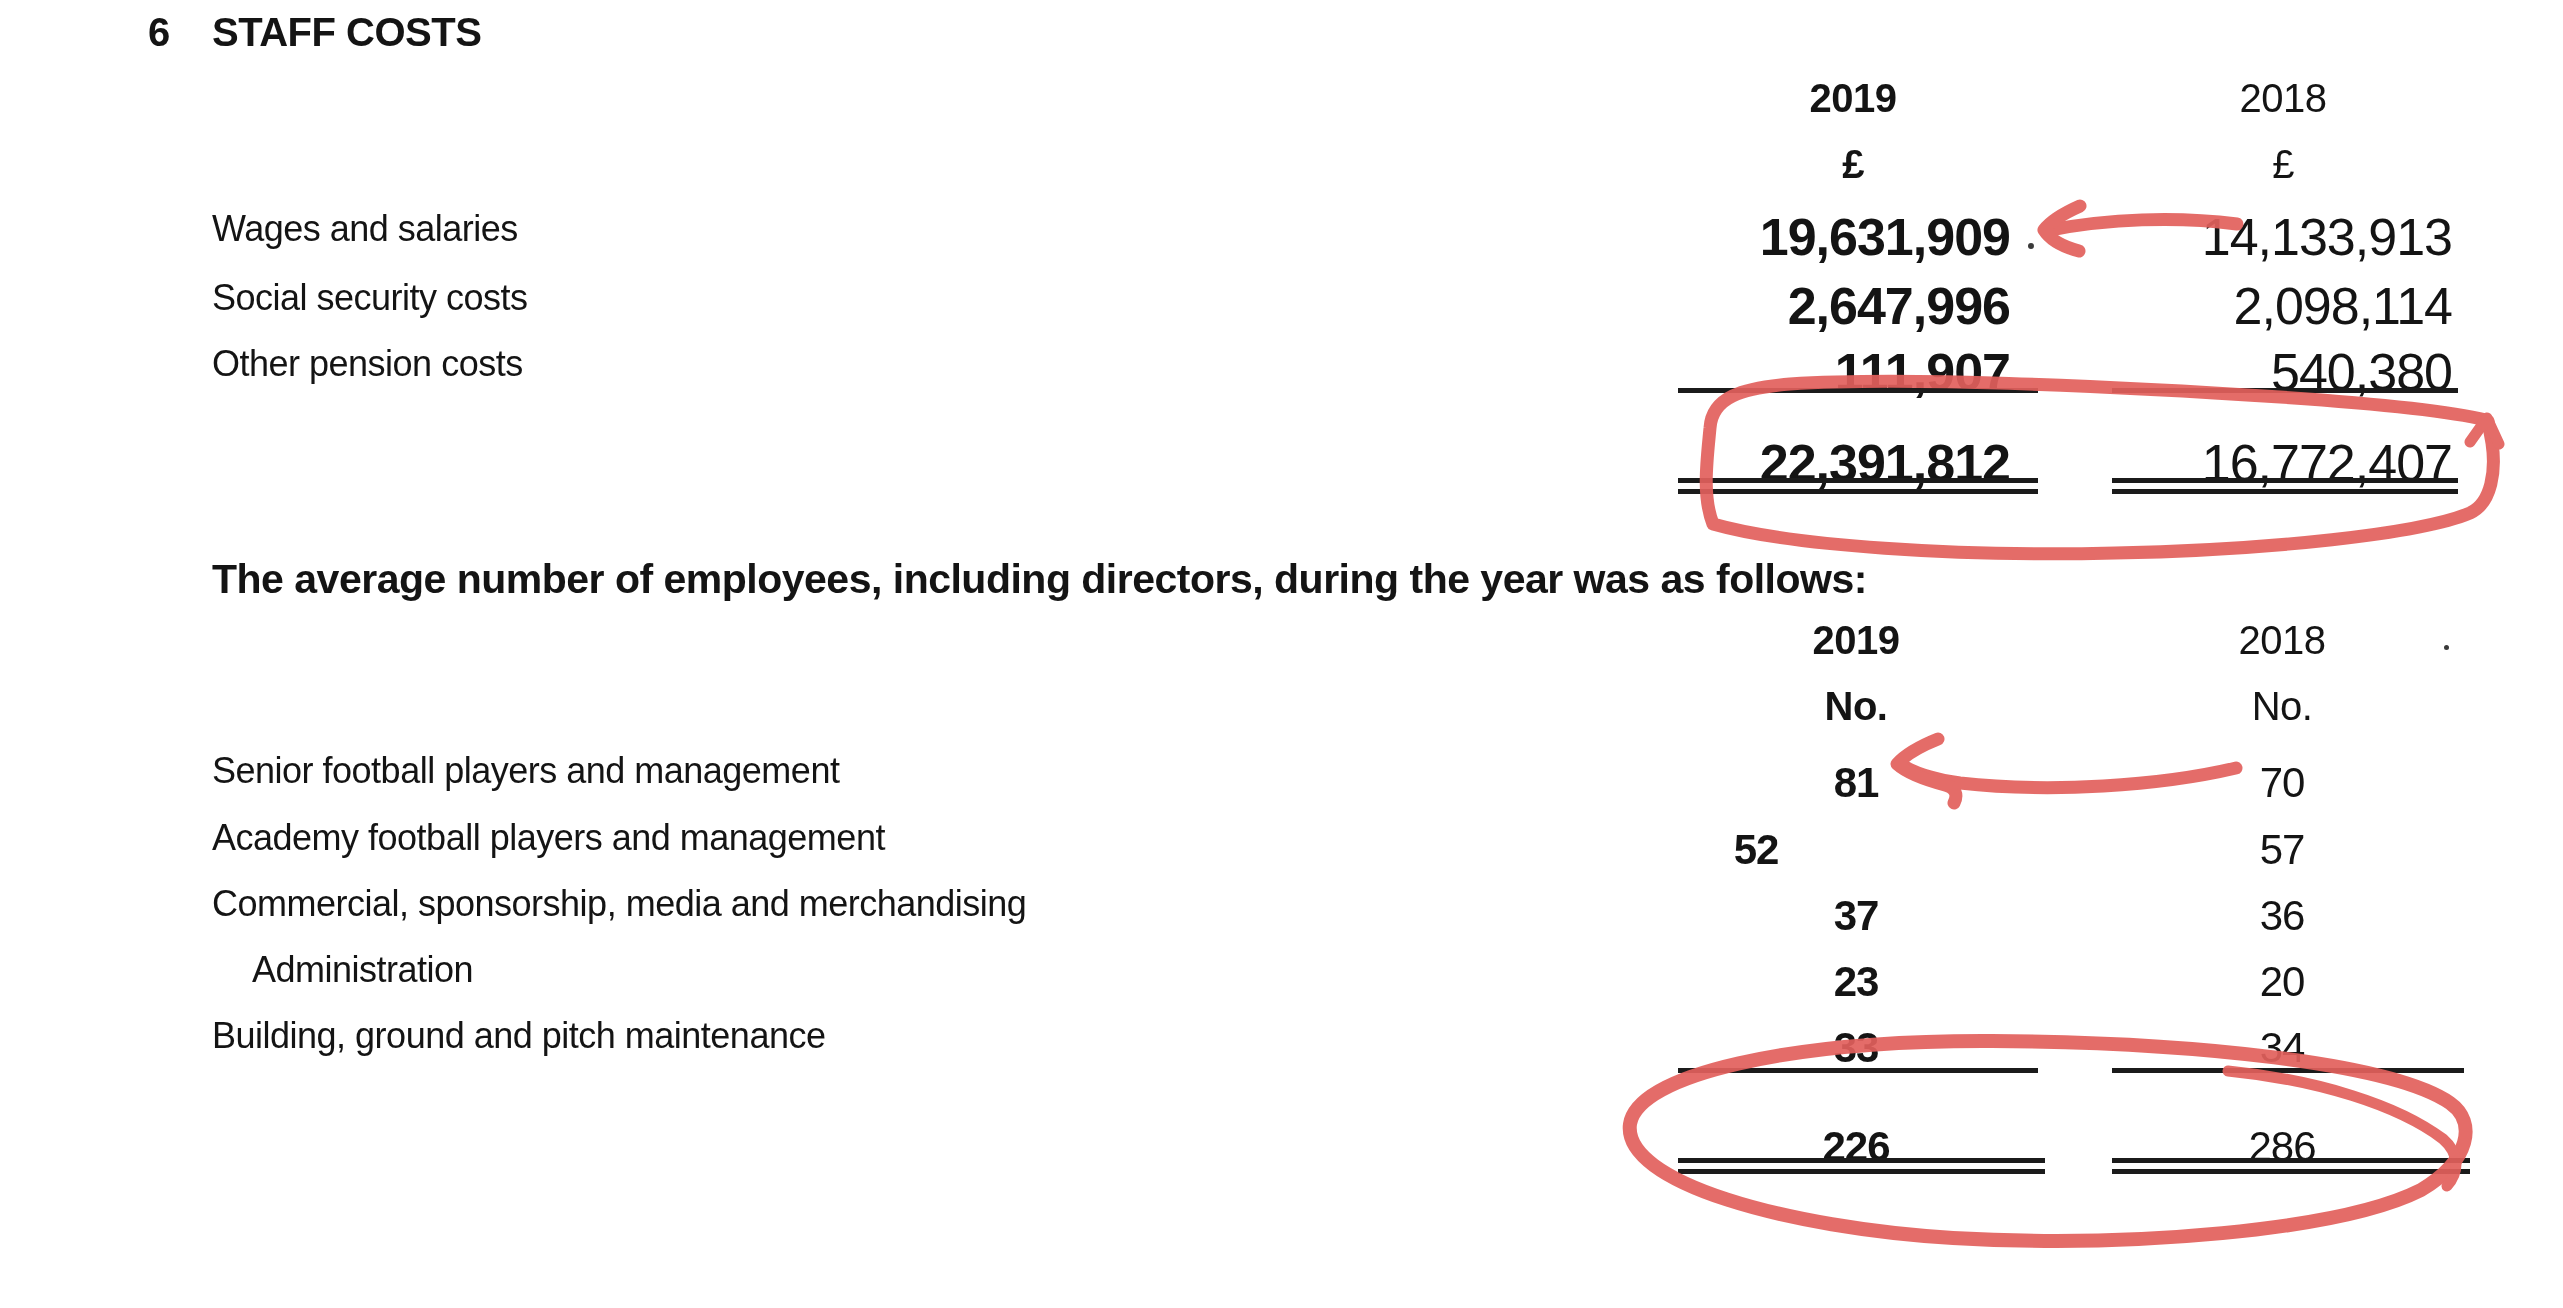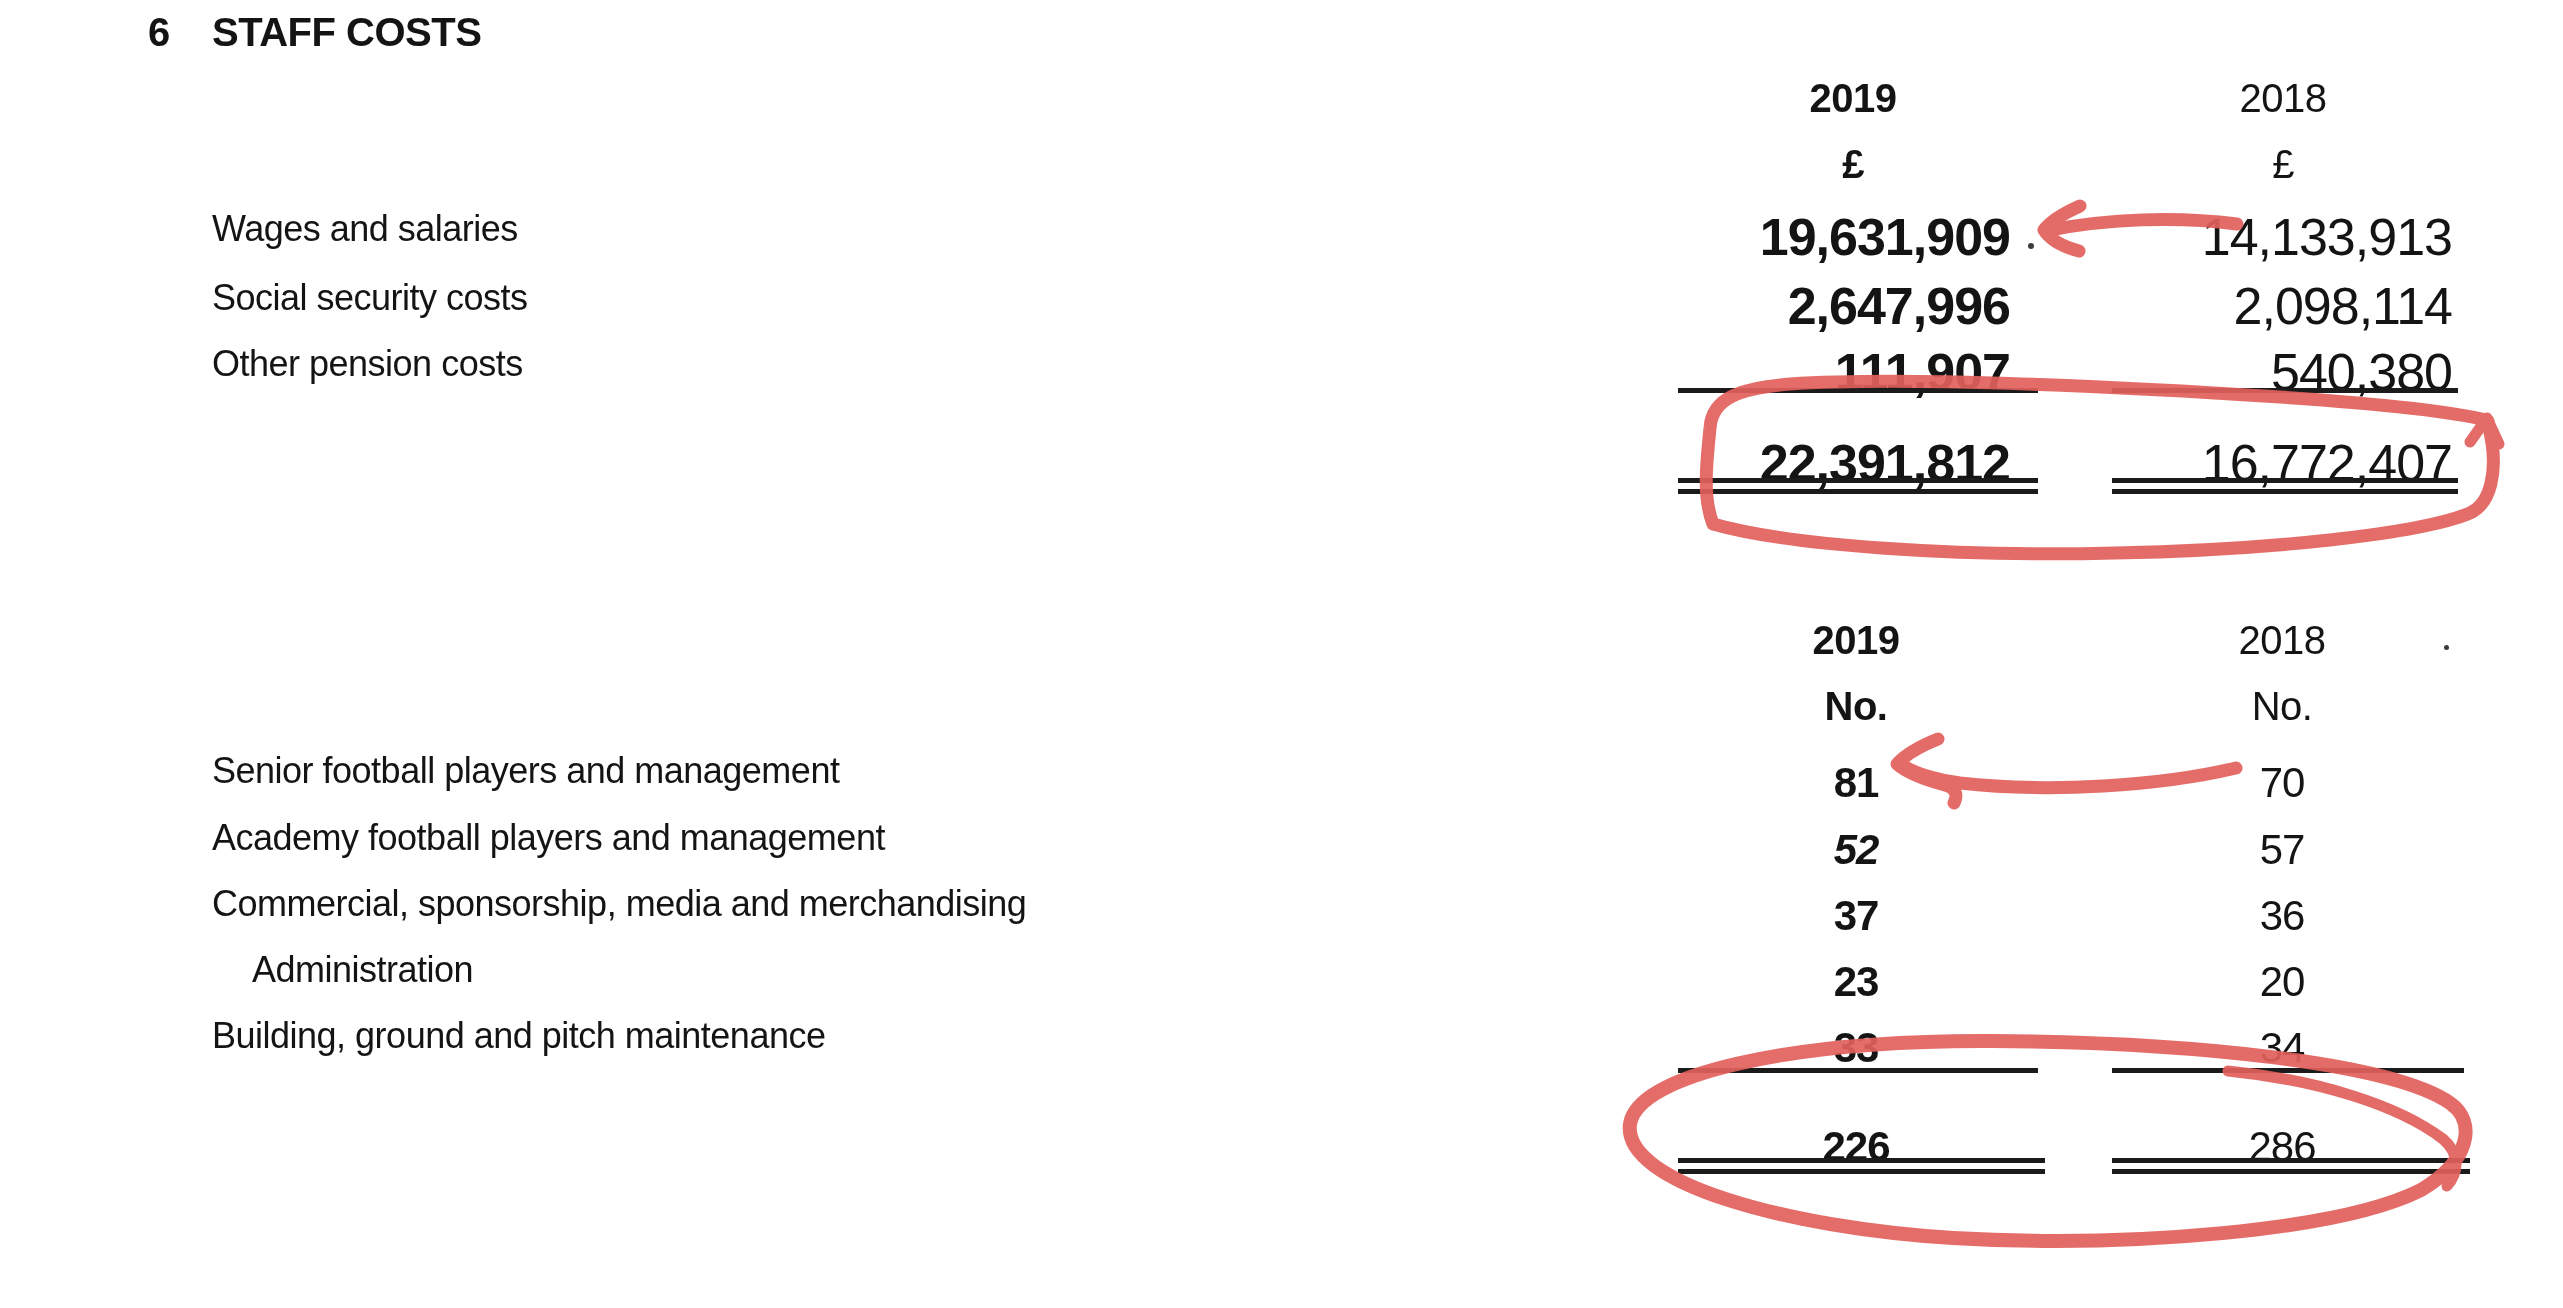--- a/index.html
+++ b/index.html
@@ -59,35 +59,36 @@
   <div class="rule" style="left:2112px;top:388px;width:346px;"></div>
 
   <div>
     <div class="abs t-num b" style="left:1650px;top:433px;">22,391,812</div>
     <div class="abs t-num" style="left:2092px;top:433px;">16,772,407</div>
   </div>
 
   <div class="drule" style="left:1678px;top:478px;width:360px;"></div>
   <div class="drule" style="left:2112px;top:478px;width:346px;"></div>
 
+  <div class="abs t-note" style="left:212px;top:556px;">The average number of employees, including directors, during the year was as follows:</div>
 
   <div class="abs t-head b" style="left:1706px;top:618px;">2019</div>
   <div class="abs t-head" style="left:2132px;top:618px;">2018</div>
   <div class="abs t-head b" style="left:1706px;top:684px;">No.</div>
   <div class="abs t-head" style="left:2132px;top:684px;">No.</div>
 
   <div>
     <div class="abs t-label" style="left:212px;top:750px;">Senior football players and management</div>
     <div class="abs t-cnt b" style="left:1706px;top:749px;">81</div>
     <div class="abs t-cnt" style="left:2132px;top:749px;">70</div>
   </div>
 
   <div>
     <div class="abs t-label" style="left:212px;top:817px;">Academy football players and management</div>
-    <div class="abs t-cnt b" style="left:1706px;top:816px;font-style:italic;">52</div>
+    <div class="abs t-cnt b" style="left:1606px;top:816px;">52</div>
     <div class="abs t-cnt" style="left:2132px;top:816px;">57</div>
   </div>
 
   <div>
     <div class="abs t-label" style="left:212px;top:883px;">Commercial, sponsorship, media and merchandising</div>
     <div class="abs t-cnt b" style="left:1706px;top:882px;">37</div>
     <div class="abs t-cnt" style="left:2132px;top:882px;">36</div>
   </div>
 
   <div>

